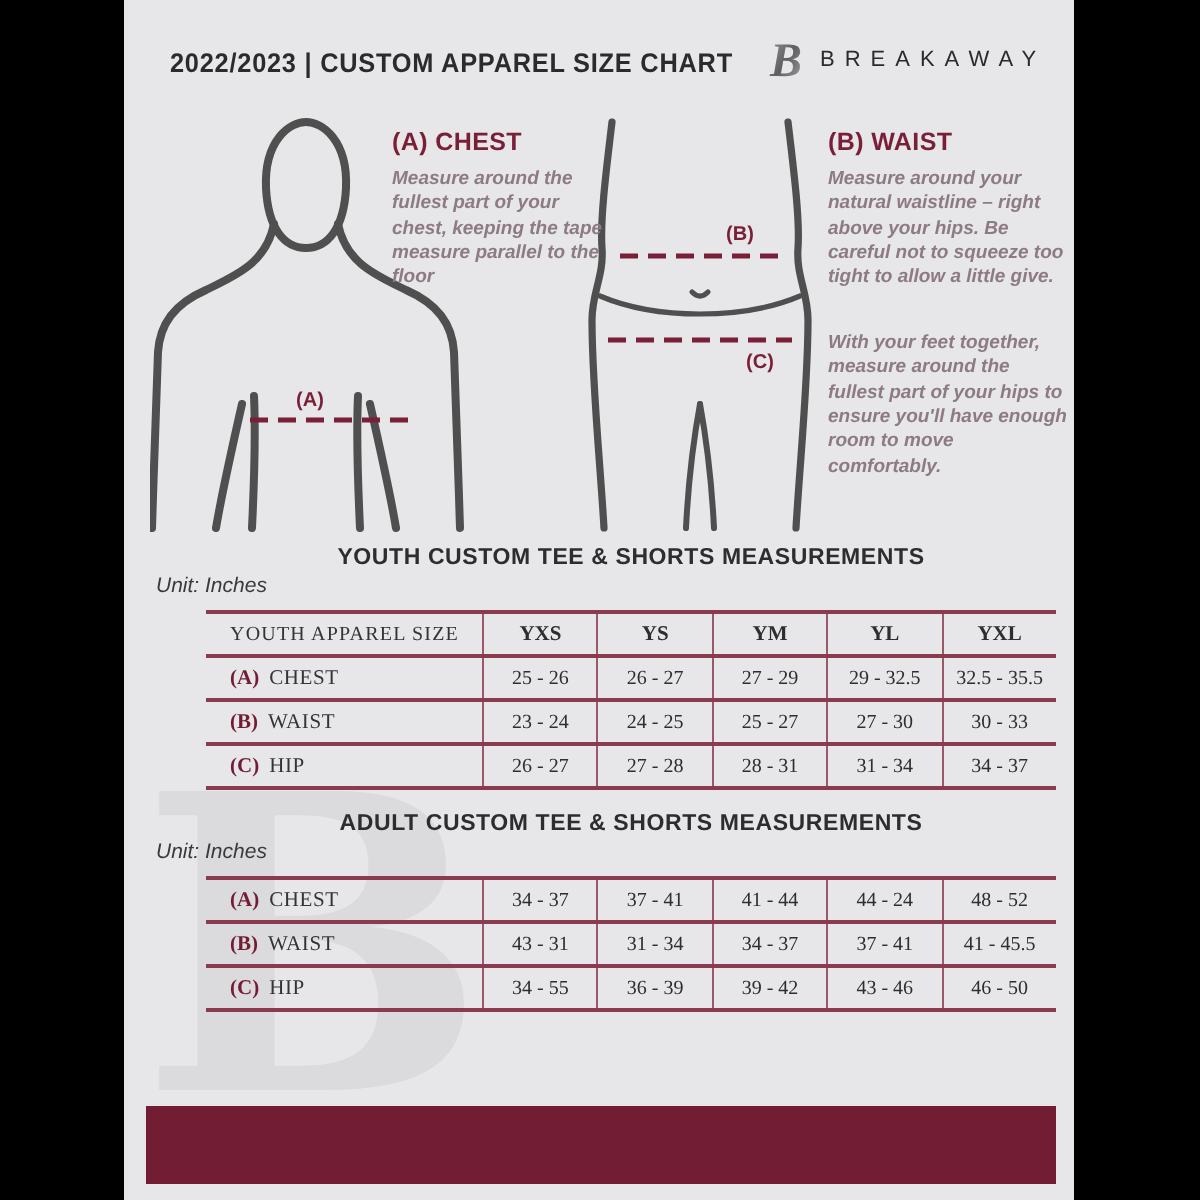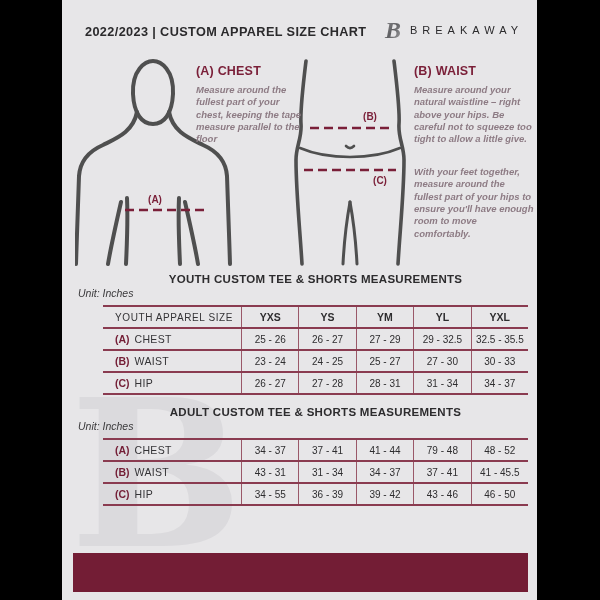--- a/index.html
+++ b/index.html
@@ -48,21 +48,21 @@
   .inst-chest{left:134px;top:8px;width:112px;}
   .inst-waist{left:352px;top:8px;width:120px;}
   .inst-hips{left:352px;top:110px;width:120px;}
 
   
   .tbl-sec{position:absolute;left:16px;width:475px;z-index:1;}
   .tbl-sec.youth{top:273px;}
   .tbl-sec.adult{top:406px;}
   .tbl-title{text-align:center;font-size:11.5px;font-weight:bold;color:#2d2c2e;letter-spacing:.3px;}
   .tbl-unit{text-align:left;font-size:10.5px;font-style:italic;color:#3a393b;margin-top:2px;}
-  .size-table{position:relative;margin:6px auto 0 auto;width:425px;border-bottom:2px solid var(--line);}
+  .size-table{position:relative;margin:6px auto 0 auto;width:425px;border-bottom:2px solid var(--line);font-family:Liberation Serif, serif;}
   .tr{display:grid;grid-template-columns:138px repeat(5,1fr);height:22px;border-top:2px solid var(--line);}
   .td{display:flex;align-items:center;justify-content:center;font-size:10px;color:var(--dark);}
   .td + .td{border-left:1px solid var(--vline);}
   .td.label-td{justify-content:flex-start;padding-left:12px;}
   .hdr-row .td{font-weight:bold;font-size:10.5px;}
   .hdr-row .td.label-td{font-weight:normal;font-size:10px;letter-spacing:.6px;color:#343336;}
   .rk{color:var(--maroon);font-weight:bold;font-size:10.5px;margin-right:5px;}
   .rl{font-size:10.5px;color:#343336;letter-spacing:.3px;}
 
   
@@ -189,21 +189,21 @@
       <div class="tbl-unit">Unit: Inches</div>
       <div class="size-table">
         <div class="tr">
           <div class="td label-td">
               <span class="rk">(A)</span>
               <span class="rl">CHEST</span>
             </div>
           <div class="td">34 - 37</div>
           <div class="td">37 - 41</div>
           <div class="td">41 - 44</div>
-          <div class="td">79 - 48</div>
+          <div class="td">44 - 24</div>
           <div class="td">48 - 52</div>
         </div>
         <div class="tr">
           <div class="td label-td">
               <span class="rk">(B)</span>
               <span class="rl">WAIST</span>
             </div>
           <div class="td">43 - 31</div>
           <div class="td">31 - 34</div>
           <div class="td">34 - 37</div>

